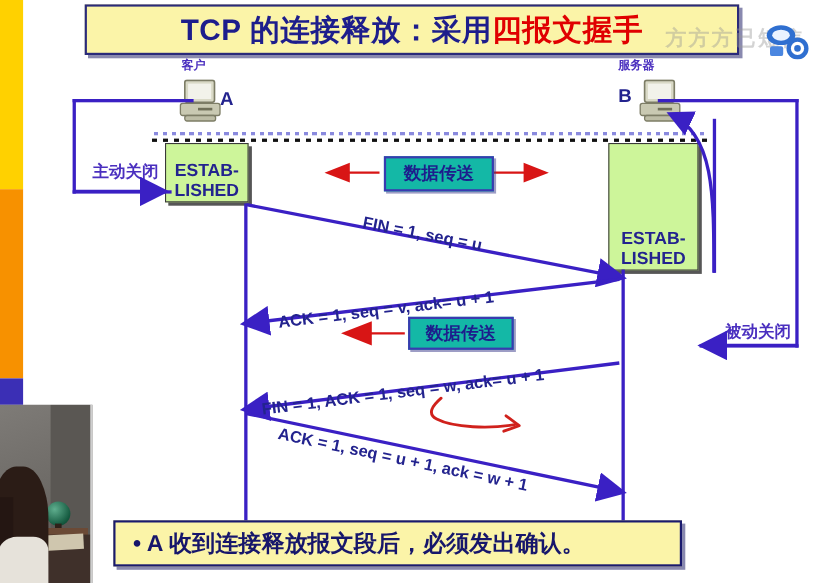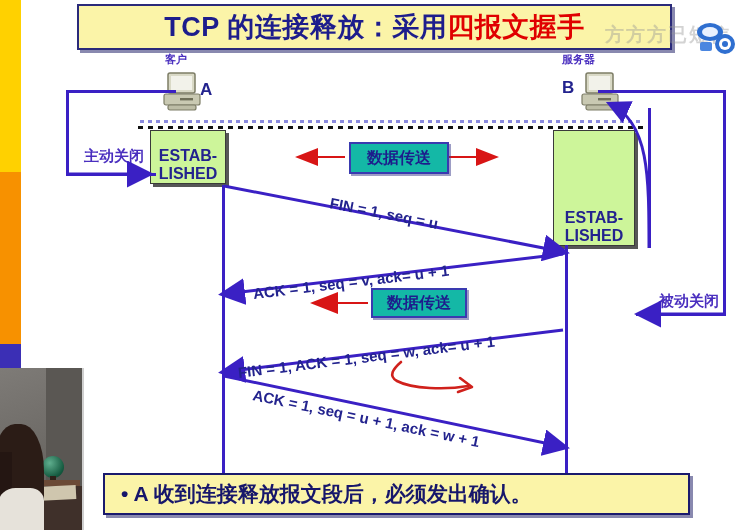--- a/index.html
+++ b/index.html
@@ -102,21 +102,21 @@
   .dt-top{left:349px;top:142px;width:96px;height:28px;}
   .dt-mid{left:371px;top:288px;width:92px;height:26px;}
 
   
   .msg{position:absolute;font-size:15px;font-weight:bold;color:#23238e;white-space:nowrap;
        transform-origin:left center;}
 
   svg.vec{position:absolute;left:0;top:0;width:741px;height:530px;pointer-events:none;}
 
   
-  .caption{position:absolute;left:103px;top:473px;width:587px;height:42px;
+  .caption{position:absolute;left:103px;top:473px;width:517px;height:42px;
     background:#fbf4a8;border:2px solid #1a1a6e;box-shadow:3px 3px 0 rgba(40,40,110,.55);
     display:flex;align-items:center;padding-left:16px;box-sizing:border-box;}
   .caption-text{font-size:21px;font-weight:bold;color:#16166b;white-space:nowrap;}
 </style>
 </head>
 <body>
 
 <div id="stage">
 
   <div class="rail rail-yellow"></div>

